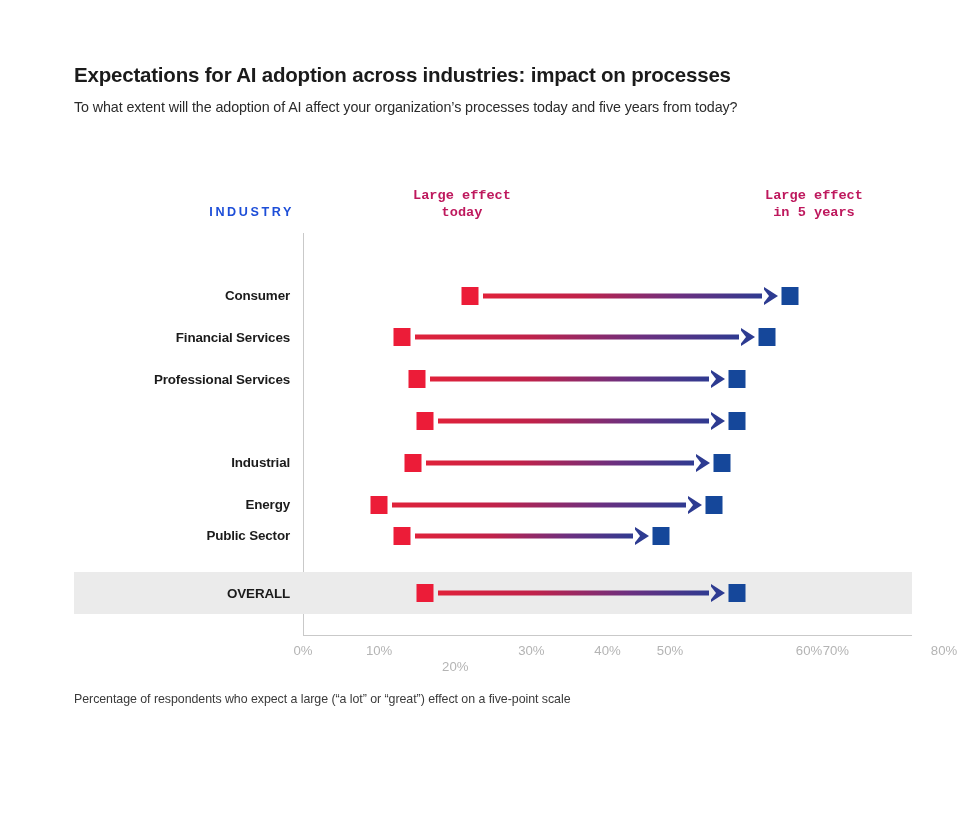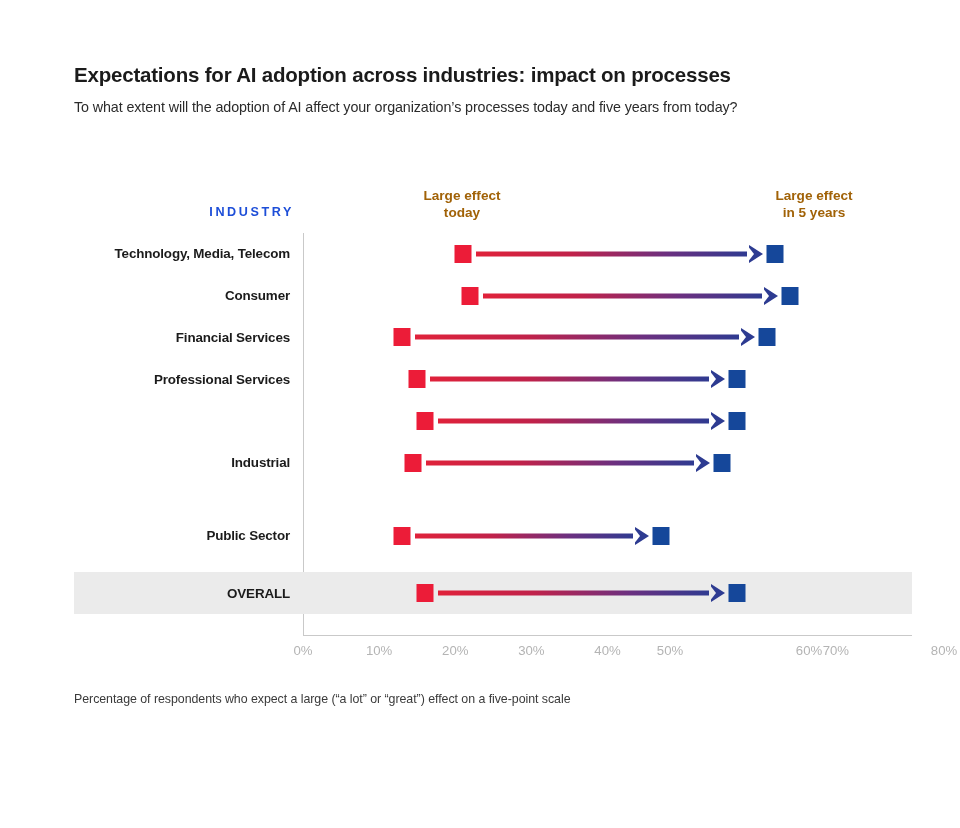--- a/index.html
+++ b/index.html
@@ -26,22 +26,22 @@
 
   
   .chart {
     position: absolute; left: 74px; top: 188px;
     width: 838px; height: 448px;
   }
 
   
   .col-head {
     position: absolute; top: 0;
-    font-size: 13.6px; font-weight: bold; color: #a16207;
-    text-align: center; line-height: 1.25; white-space: pre-line;
+    font-size: 13.6px; font-weight: bold; color: #be185d;
+    text-align: center; line-height: 1.25; white-space: pre-line; font-family: Liberation Mono, monospace;
   }
   .col-head.today   { left: 318px; width: 140px; }
   .col-head.future  { left: 660px; width: 160px; }
 
   .industry-head {
     position: absolute; left: 0; top: 17px; width: 220px;
     text-align: right;
     font-size: 12.6px; font-weight: bold; color: #1d4ed8;
     letter-spacing: 2.6px;
   }
@@ -147,30 +147,20 @@
     <div class="industry-head">INDUSTRY</div>
     <div class="col-head today">Large effect
 today</div>
     <div class="col-head future">Large effect
 in 5 years</div>
 
     <div class="divider"></div>
     <div class="baseline"></div>
 
     <div class="plot" id="plot">
-        <div class="row" style="top: 0px;">
-          <div class="row-label">Technology, Media, Telecom</div>
-          <div class="row-track">
-            <div class="arrow-shaft" style="left: 172.863px; width: 274.113px;"></div>
-            <div class="arrow-head" style="left: 445.975px;"></div>
-            <div class="arrow-notch" style="left: 443.975px;"></div>
-            <div class="marker today" style="left: 159.863px;"></div>
-            <div class="marker future" style="left: 471.975px;"></div>
-          </div>
-        </div>
         <div class="row" style="top: 41.8px;">
           <div class="row-label">Consumer</div>
           <div class="row-track">
             <div class="arrow-shaft" style="left: 180.475px; width: 281.725px;"></div>
             <div class="arrow-head" style="left: 461.2px;"></div>
             <div class="arrow-notch" style="left: 459.2px;"></div>
             <div class="marker today" style="left: 167.475px;"></div>
             <div class="marker future" style="left: 487.2px;"></div>
           </div>
         </div>
@@ -206,20 +196,30 @@
         <div class="row" style="top: 209px;">
           <div class="row-label">Industrial</div>
           <div class="row-track">
             <div class="arrow-shaft" style="left: 123.381px; width: 270.306px;"></div>
             <div class="arrow-head" style="left: 392.688px;"></div>
             <div class="arrow-notch" style="left: 390.688px;"></div>
             <div class="marker today" style="left: 110.381px;"></div>
             <div class="marker future" style="left: 418.688px;"></div>
           </div>
         </div>
+        <div class="row" style="top: 250.8px;">
+          <div class="row-label">Energy</div>
+          <div class="row-track">
+            <div class="arrow-shaft" style="left: 89.125px; width: 296.95px;"></div>
+            <div class="arrow-head" style="left: 385.075px;"></div>
+            <div class="arrow-notch" style="left: 383.075px;"></div>
+            <div class="marker today" style="left: 76.125px;"></div>
+            <div class="marker future" style="left: 411.075px;"></div>
+          </div>
+        </div>
         <div class="row" style="top: 282px;">
           <div class="row-label">Public Sector</div>
           <div class="row-track">
             <div class="arrow-shaft" style="left: 111.963px; width: 220.825px;"></div>
             <div class="arrow-head" style="left: 331.788px;"></div>
             <div class="arrow-notch" style="left: 329.788px;"></div>
             <div class="marker today" style="left: 98.9625px;"></div>
             <div class="marker future" style="left: 357.788px;"></div>
           </div>
         </div>
@@ -232,21 +232,21 @@
             <div class="marker today" style="left: 121.8px;"></div>
             <div class="marker future" style="left: 433.913px;"></div>
           </div>
         </div>
       </div>
   </div>
 
   <div class="xaxis" id="xaxis">
       <div class="xtick" style="left: 0px;">0%</div>
       <div class="xtick" style="left: 76.125px;">10%</div>
-      <div class="xtick" style="left: 152.25px;">20%</div>
+      <div class="xtick" style="left: 152.25px; margin-top: 16px;">20%</div>
       <div class="xtick" style="left: 228.375px;">30%</div>
       <div class="xtick" style="left: 304.5px;">40%</div>
       <div class="xtick" style="left: 367px;">50%</div>
       <div class="xtick" style="left: 464px; margin-left: 42px;">60%</div>
       <div class="xtick" style="left: 532.875px;">70%</div>
       <div class="xtick" style="left: 609px; margin-left: 32px;">80%</div>
     </div>
 
   <div class="footnote">Percentage of respondents who expect a large (“a lot” or “great”) effect on a five-point scale</div>
 

